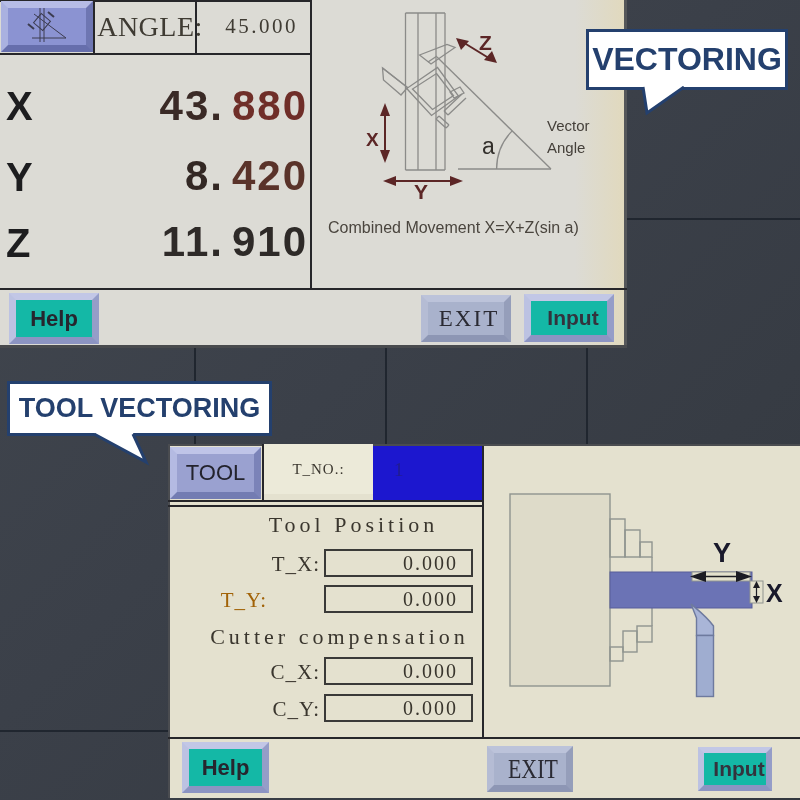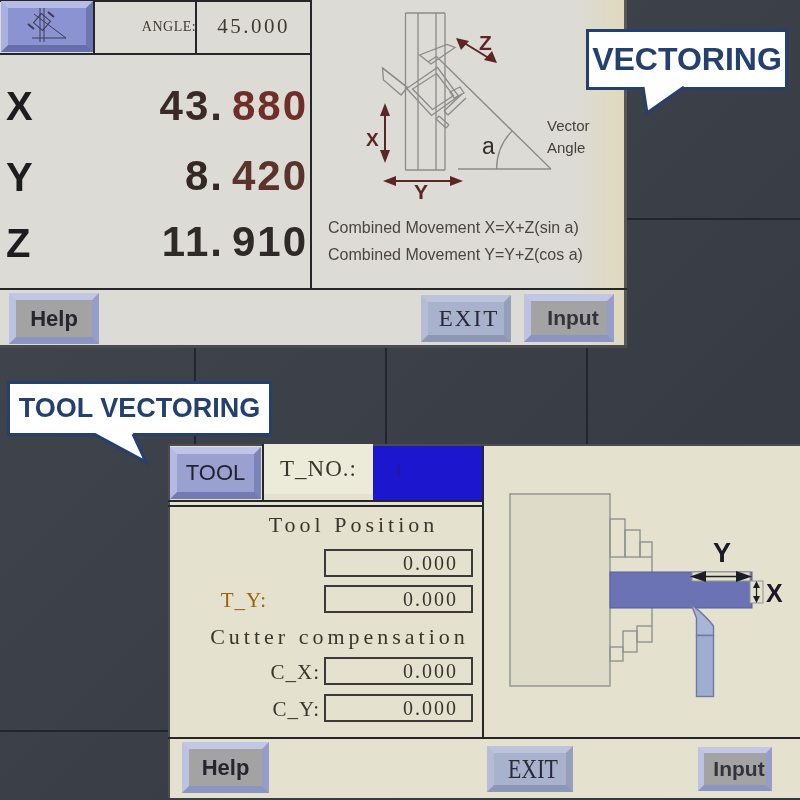--- a/index.html
+++ b/index.html
@@ -1,20 +1,20 @@
 <!DOCTYPE html>
 <html><head>
 <meta charset="utf-8">
 <style>
   html,body{margin:0;padding:0;}
   body{width:800px;height:800px;overflow:hidden;position:relative;
        font-family:"Liberation Sans",sans-serif;background:#3a3f48;}
   .abs{position:absolute;}
   .line{position:absolute;background:#20262f;}
-  .bevel{position:absolute;box-sizing:border-box;background:#a3a3a3;
+  .bevel{position:absolute;box-sizing:border-box;background:#14b8a6;
          border:7px solid;border-color:#c2c7e6 #959dc8 #8c94c2 #bcc2e2;
          display:flex;align-items:center;justify-content:center;}
   .serif{font-family:"Liberation Serif",serif;}
 </style>
 </head>
 <body>
 
 <div class="abs" style="left:0;top:0;width:800px;height:800px;
   background:linear-gradient(135deg,#42474f 0%,#3b4049 45%,#33383f 100%);"></div>
 
@@ -49,26 +49,26 @@
       <rect x="22" y="10" width="12" height="12" transform="rotate(40 28 16)"></rect>
       <line x1="20" y1="8" x2="52" y2="32"></line>
         <line x1="18" y1="32" x2="52" y2="32"></line>
       <path d="M34 6 l6 5 M14 18 l6 5" stroke-width="2"></path>
     </g>
   </svg>
 
   <div class="abs" style="left:93px;top:0;width:2px;height:54px;background:#26262a;"></div>
 
   <div class="abs serif" style="left:95px;top:0;width:100px;height:53px;display:flex;
-       align-items:center;justify-content:center;color:#3f3b33;font-size:14px;letter-spacing:0.5px;padding-left:24px;">ANGLE:</div>
+       align-items:center;justify-content:center;color:#3f3b33;font-size:28px;letter-spacing:0.5px;padding-left:5px;">ANGLE:</div>
 
   <div class="abs" style="left:195px;top:0;width:2px;height:54px;background:#26262a;"></div>
 
   <div class="abs serif" style="left:197px;top:0;width:113px;height:53px;display:flex;
-       align-items:center;justify-content:center;color:#3f3b33;font-size:21px;letter-spacing:2.5px;padding-left:0;">45.000</div>
+       align-items:center;justify-content:center;color:#3f3b33;font-size:21px;letter-spacing:2.5px;padding-left:8px;">45.000</div>
 
   <div class="abs" style="left:0;top:53px;width:311px;height:2px;background:#26262a;"></div>
 
   <div class="abs" style="left:310px;top:0;width:2px;height:289px;background:#26262a;"></div>
 
   <div class="abs" style="left:0;top:288px;width:627px;height:2px;background:#26262a;"></div>
 
   <div class="abs" style="left:6px;top:86px;font-size:40px;font-weight:bold;color:#1d1d1f;line-height:1;">X</div>
 
   <div class="abs" style="left:0;top:85px;width:308px;text-align:right;font-size:42px;
@@ -132,21 +132,20 @@
     <text x="168" y="50" font-size="21" font-weight="bold" fill="#5c2626" font-family="Liberation Sans">Z</text>
     <text x="55" y="146" font-size="19" font-weight="bold" fill="#5c2626" font-family="Liberation Sans">X</text>
     <text x="103" y="199" font-size="21" font-weight="bold" fill="#5c2626" font-family="Liberation Sans">Y</text>
     <text x="171" y="154" font-size="23" fill="#33302c" font-family="Liberation Sans">a</text>
     <text x="236" y="131" font-size="15" fill="#45403a" font-family="Liberation Sans">Vector</text>
     <text x="236" y="153" font-size="15" fill="#45403a" font-family="Liberation Sans">Angle</text>
   </svg>
 
   <div class="abs" style="left:328px;top:219px;font-size:16px;color:#4a453e;">Combined Movement X=X+Z(sin a)</div>
 
-  <div class="abs" style="left:328px;top:246px;font-size:16px;color:#4a453e;">Combined Movement Y=Y+Z(cos a)</div>
 
   <div class="bevel" style="left:9px;top:293px;width:90px;height:51px;">
     <span style="font-size:22px;font-weight:bold;color:#26262e;">Help</span>
     </div>
 
   <div class="bevel" style="left:421px;top:295px;width:90px;height:47px;background:#a9b2cc;
        border-color:#bcc3da #959eba #8d96b4 #b5bcd4;">
     <span class="serif" style="font-size:23px;color:#2a2a33;letter-spacing:2px;margin-left:6px;">EXIT</span>
     </div>
 
@@ -162,35 +161,37 @@
   <div class="abs" style="left:0;top:0;width:2px;height:354px;background:#4a4c50;"></div>
 
   <div class="bevel" style="left:2px;top:3px;width:91px;height:52px;background:#9aa1d0;
        border-color:#bfc4e8 #7b83b8 #737cb2 #b4bae2;">
     <span style="font-size:22px;color:#23232d;">TOOL</span>
     </div>
 
   <div class="abs" style="left:94px;top:0;width:2px;height:57px;background:#26262a;"></div>
 
   <div class="abs serif" style="left:96px;top:0;width:109px;height:50px;background:#ecead9;display:flex;
-       align-items:center;justify-content:center;color:#3a362e;font-size:23px;letter-spacing:1px;">T_NO.:</div>
+       align-items:center;justify-content:center;color:#3a362e;font-size:15px;letter-spacing:1px;">T_NO.:</div>
 
   <div class="abs" style="left:205px;top:2px;width:110px;height:54px;background:#1c17cf;"></div>
 
   <div class="abs serif" style="left:226px;top:15px;font-size:19px;color:#221d8e;">1</div>
 
   <div class="abs" style="left:0;top:56px;width:315px;height:2px;background:#26262a;"></div>
 
   <div class="abs" style="left:0;top:61px;width:315px;height:2px;background:#26262a;"></div>
 
   <div class="abs" style="left:314px;top:2px;width:2px;height:292px;background:#26262a;"></div>
 
   <div class="abs serif" style="left:28px;top:68px;width:315px;text-align:center;color:#3a362e;
        font-size:22px;letter-spacing:4px;">Tool Position</div>
 
+  <div class="abs serif" style="left:0;top:108px;width:152px;text-align:right;color:#3a362e;
+       font-size:21px;letter-spacing:1px;">T_X:</div>
 
   <div class="abs serif" style="left:156px;top:105px;width:149px;height:28px;border:2px solid #3a3a38;
        box-sizing:border-box;text-align:right;font-size:20px;letter-spacing:2px;color:#3a362e;
        padding-right:13px;line-height:24px;">0.000</div>
 
   <div class="abs serif" style="left:0;top:144px;width:152px;text-align:center;color:#a16207;
        font-size:21px;letter-spacing:1px;">T_Y:</div>
 
   <div class="abs serif" style="left:156px;top:141px;width:149px;height:28px;border:2px solid #3a3a38;
        box-sizing:border-box;text-align:right;font-size:20px;letter-spacing:2px;color:#3a362e;

